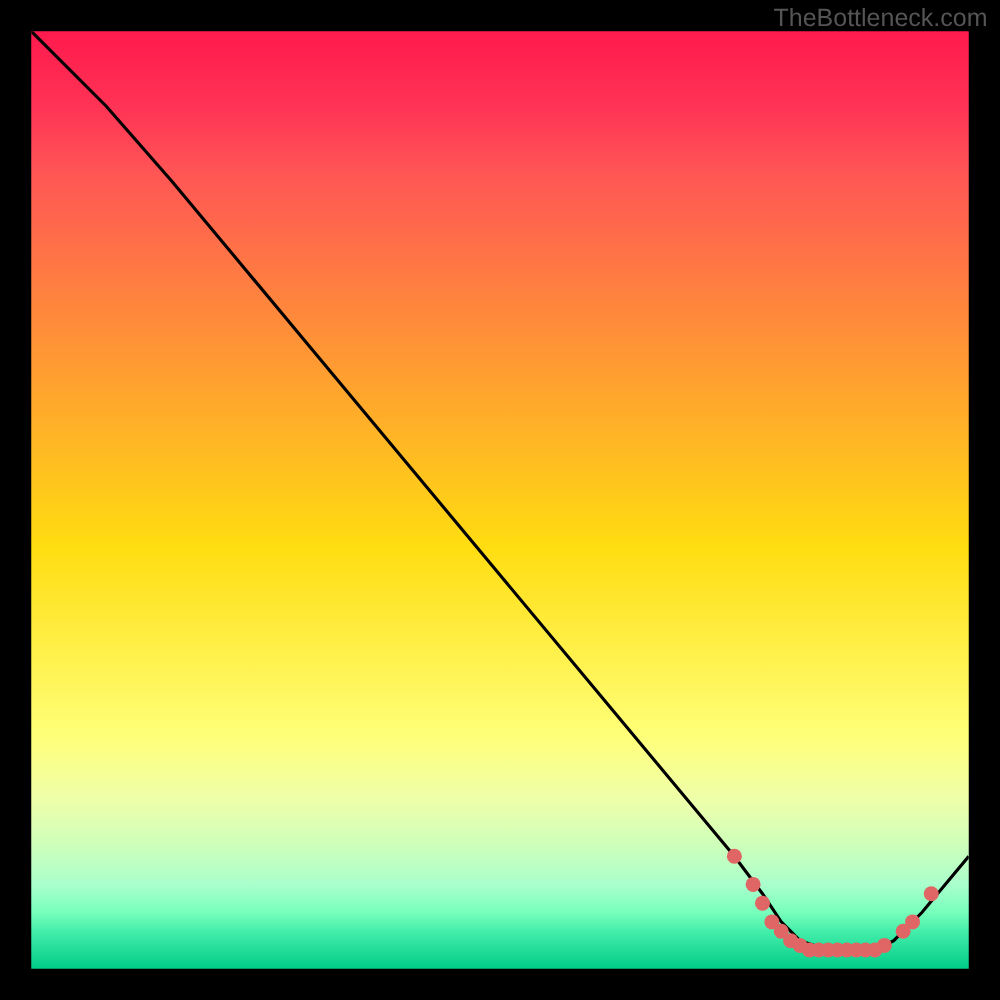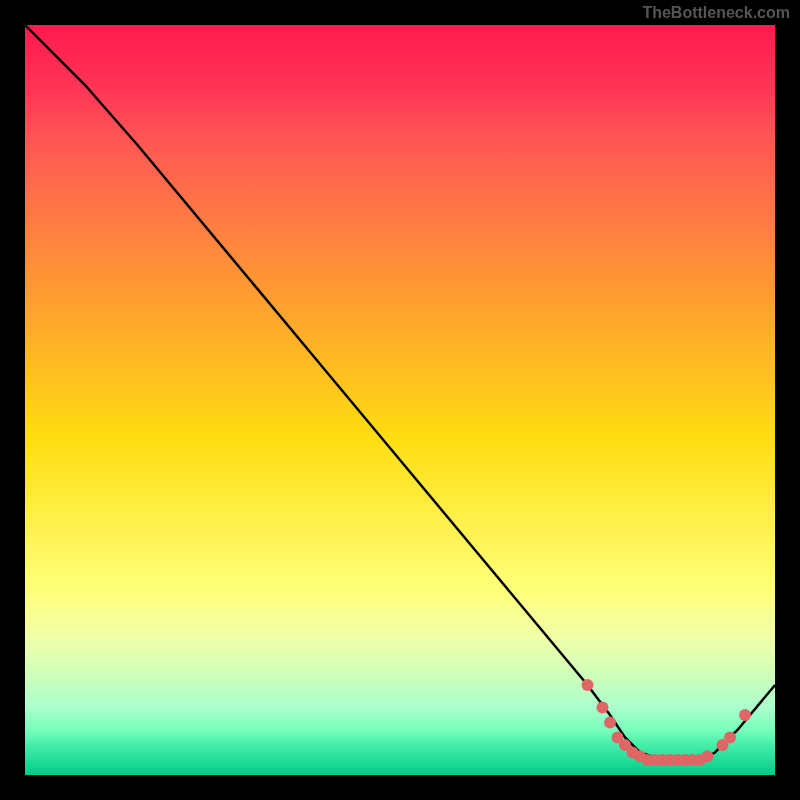--- a/index.html
+++ b/index.html
@@ -8,23 +8,22 @@
       height: 800px;
       background: #000;
       position: relative;
       font-family: Arial, sans-serif;
     }
     .watermark {
       position: absolute;
       top: 4px;
       right: 10px;
       color: #555;
-      font-size: 16px;
+      font-size: 20px;
       z-index: 10;
-      font-weight: bold;
     }
     .chart-area {
       position: absolute;
       top: 25px;
       left: 25px;
       width: 750px;
       height: 750px;
       background: linear-gradient(to bottom,
         #ff1a4d 0%,
         #ff3355 8%,

